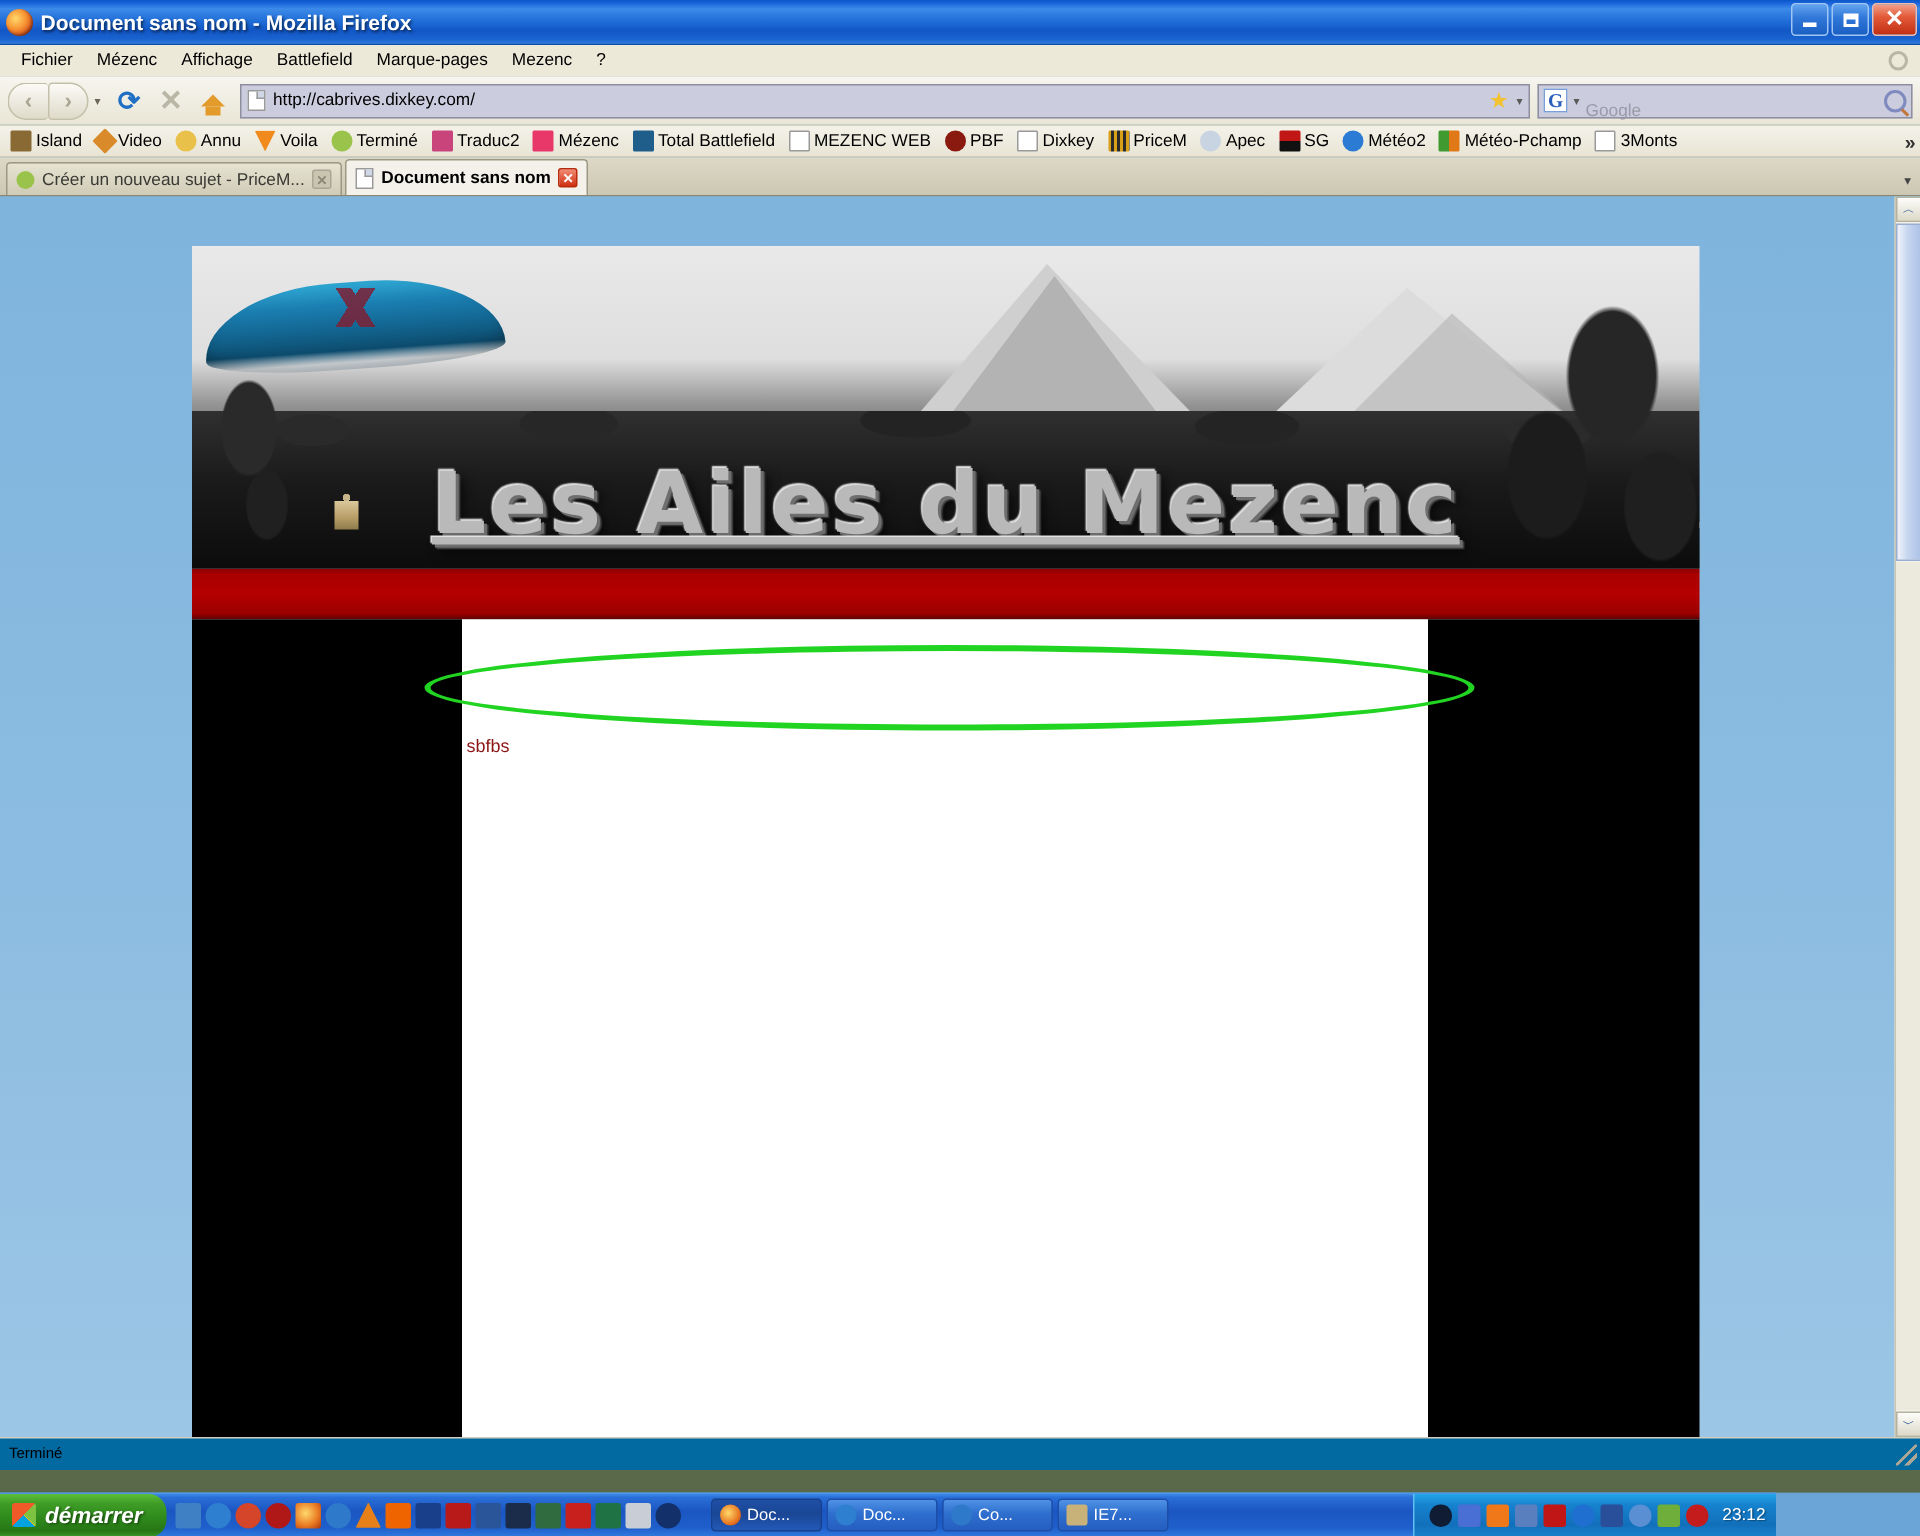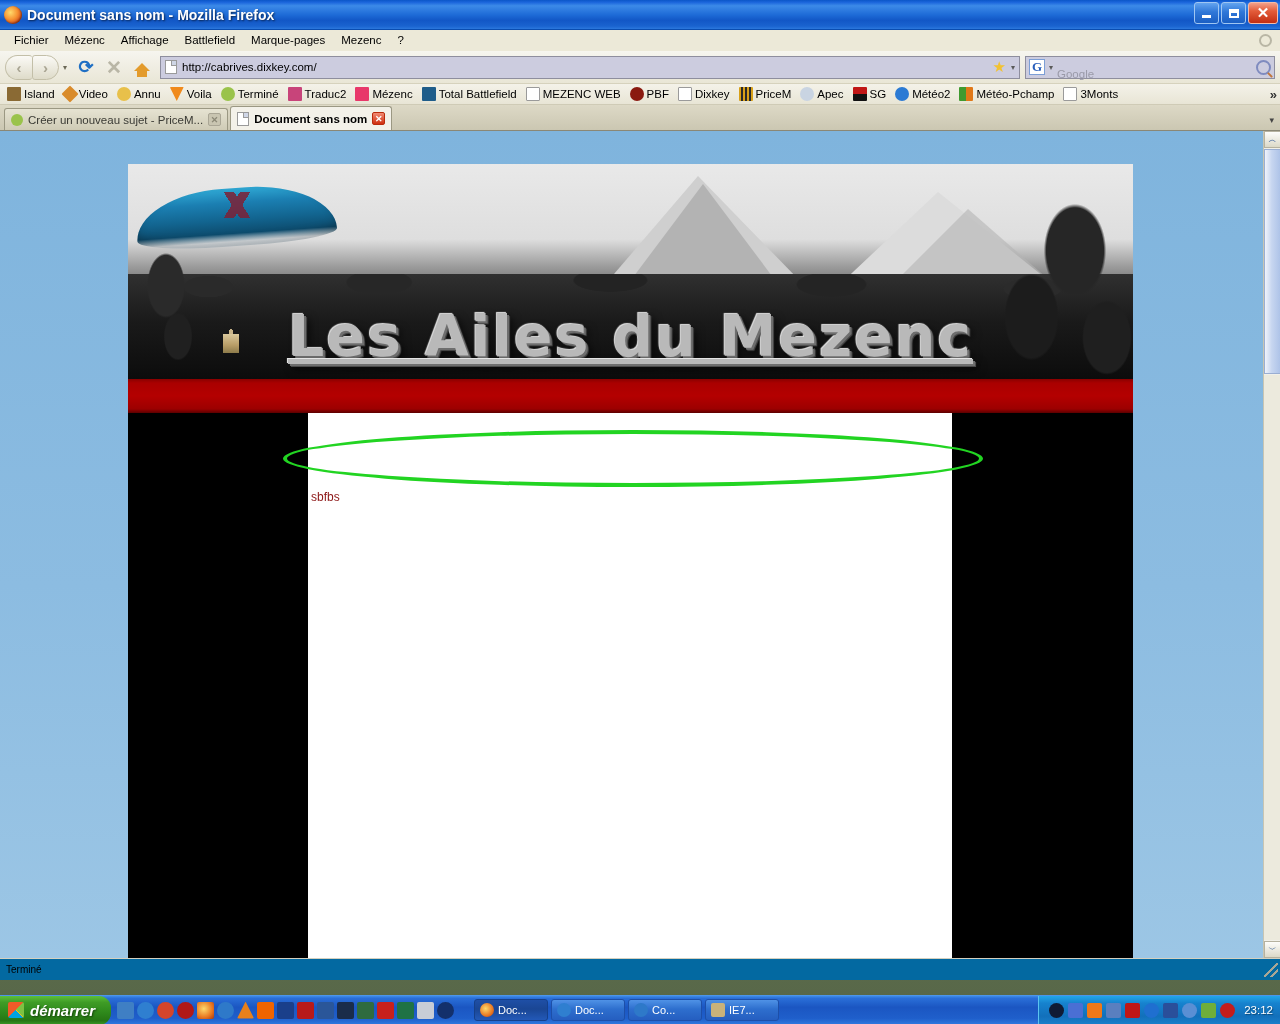--- a/index.html
+++ b/index.html
@@ -367,21 +367,21 @@
   }
   #status-grip {
     margin-left: auto; margin-right: 2px; width: 14px; height: 14px;
     background:
       linear-gradient(135deg, transparent 45%, #a9a695 45%, #a9a695 55%, transparent 55%),
       linear-gradient(135deg, transparent 70%, #a9a695 70%, #a9a695 80%, transparent 80%);
   }
 
   
   #taskbar {
-    position: absolute; left: 0; bottom: 0; width: 1280px; height: 29px;
+    position: absolute; left: 0; bottom: 0; width: 1184px; height: 29px;
     background: linear-gradient(to bottom, #3f8ce8 0%, #2a6fd8 8%, #1b56c2 40%, #1f5fcb 80%, #2e77dd 100%);
     display: flex; align-items: center;
     border-top: 1px solid #4c95ea;
   }
   #startbtn {
     height: 29px; min-width: 100px; padding: 0 16px 0 8px;
     background: linear-gradient(to bottom, #5dbf3a 0%, #3f9c26 22%, #2f8a1c 55%, #267614 85%, #3d9c2a 100%);
     border-radius: 0 12px 12px 0;
     display: flex; align-items: center; gap: 6px;
     color: #fff; font-weight: bold; font-style: italic; font-size: 15px;

